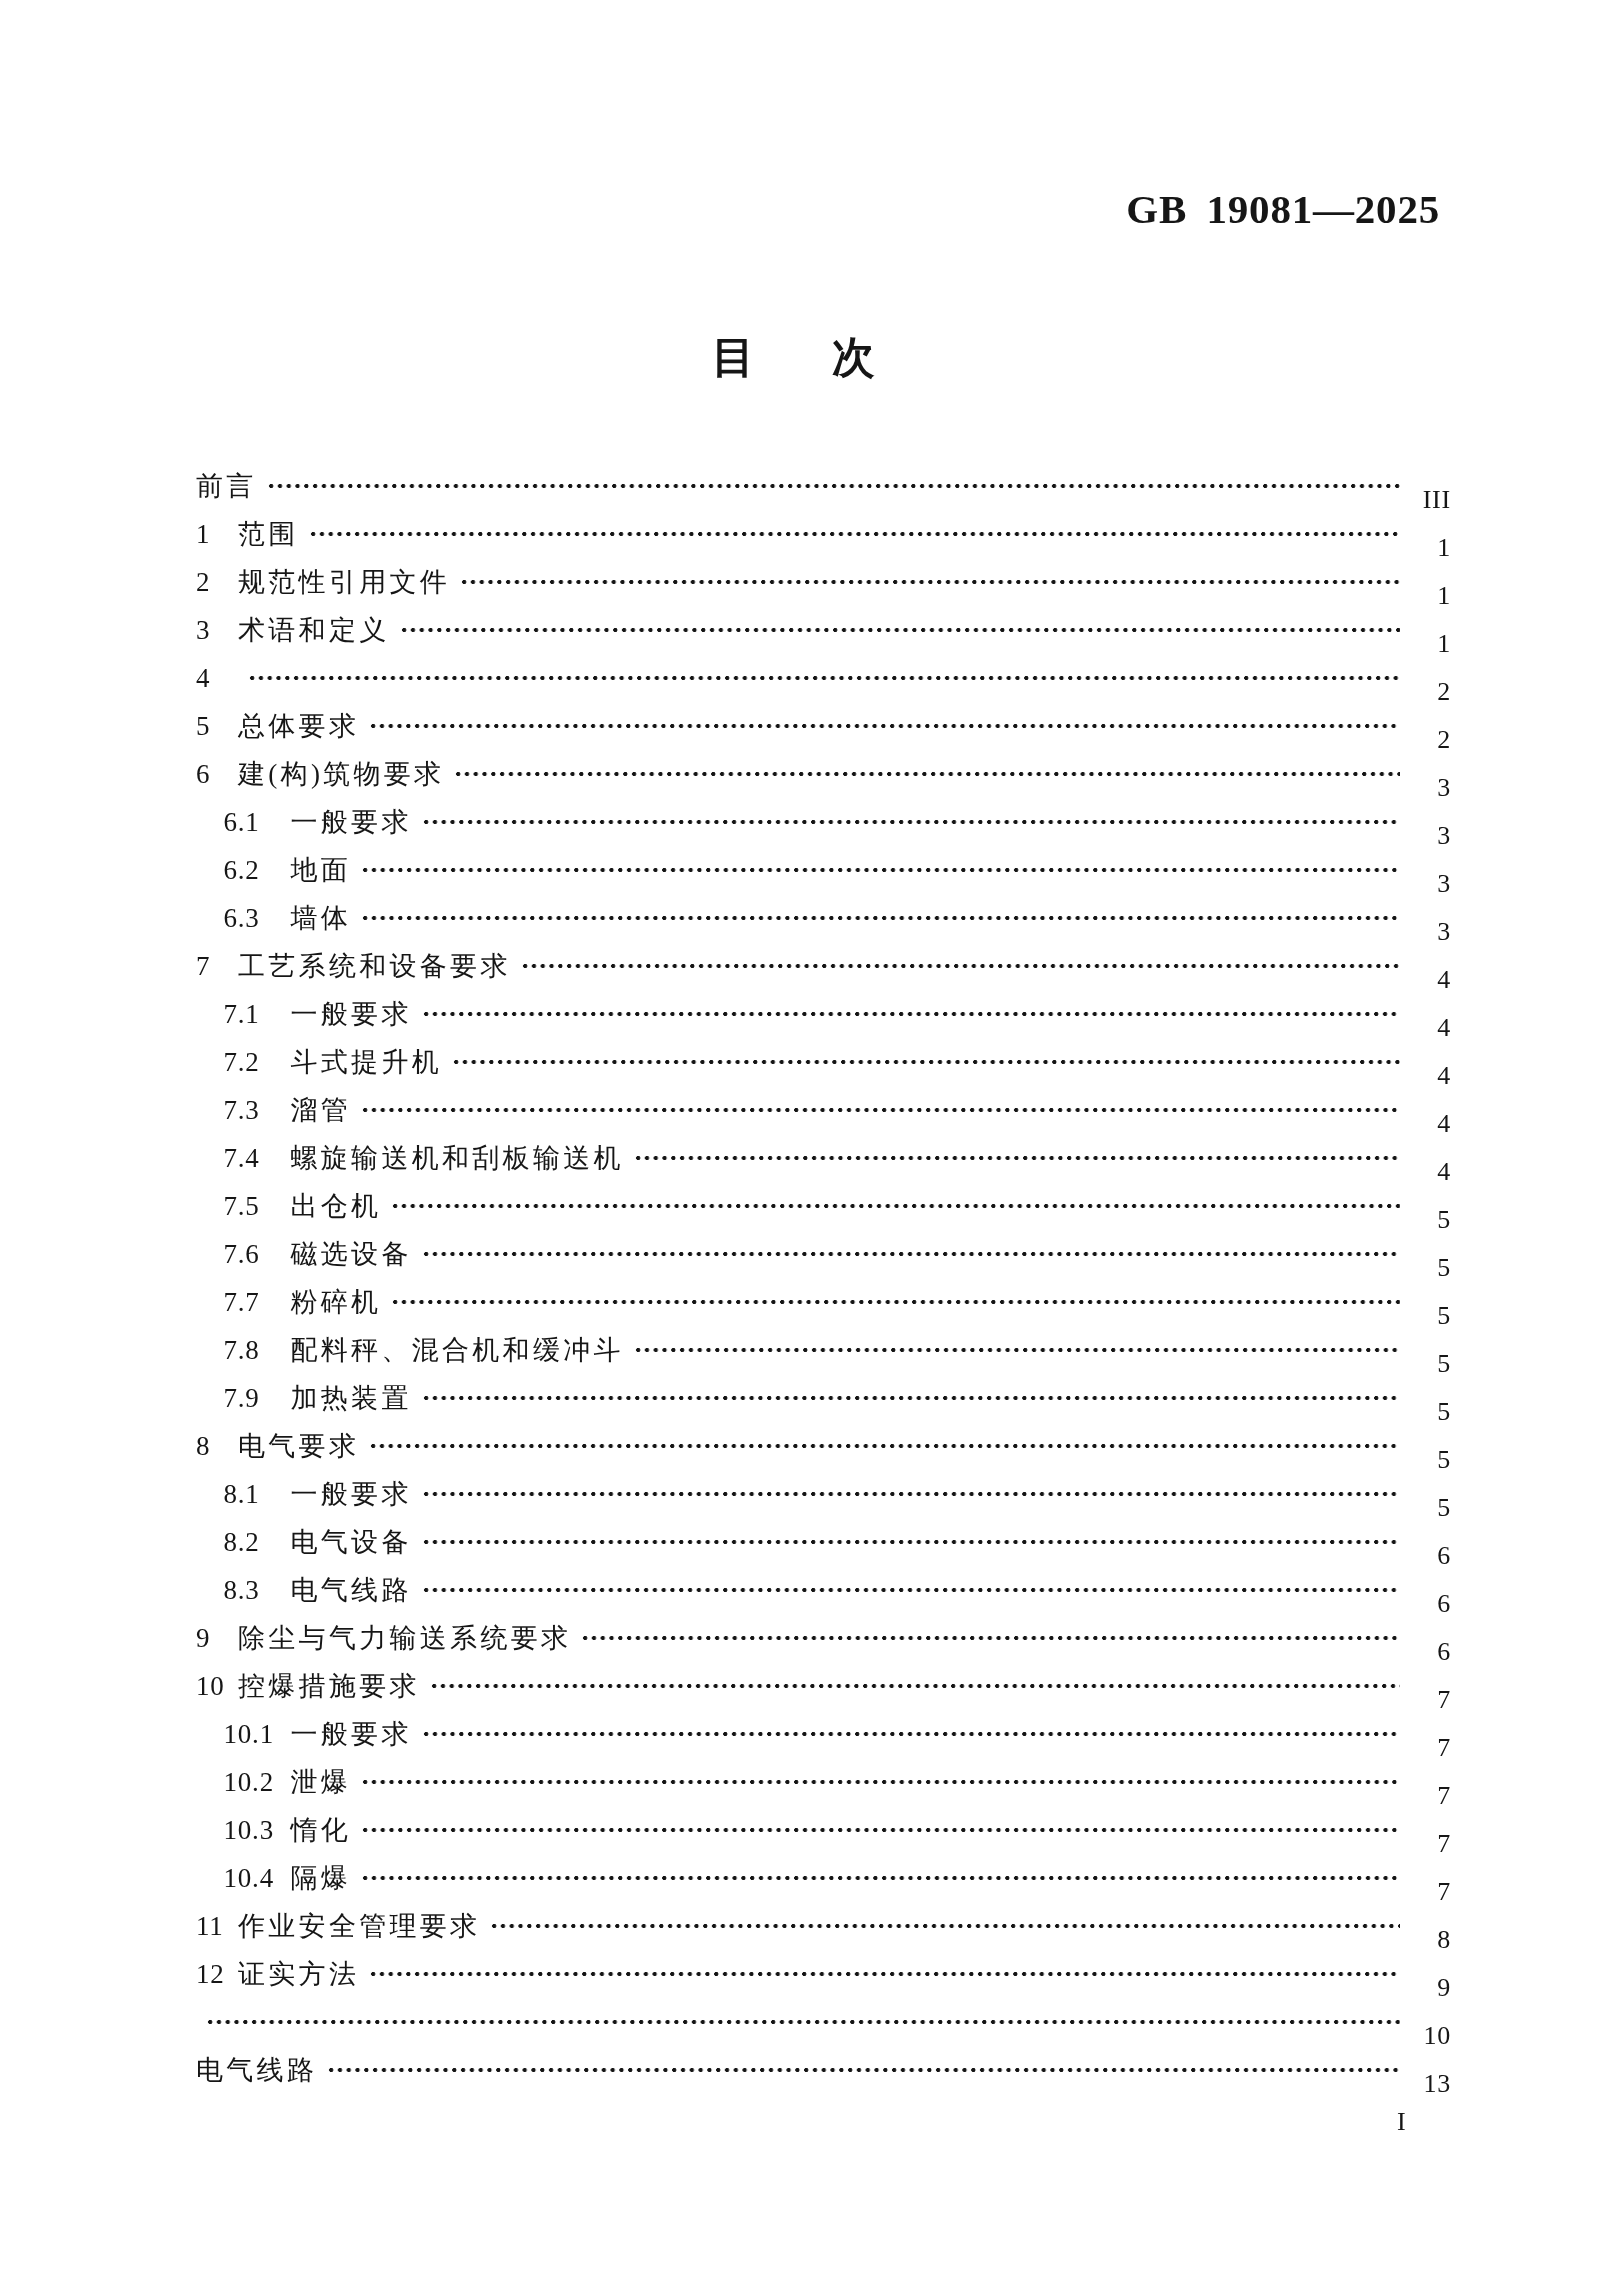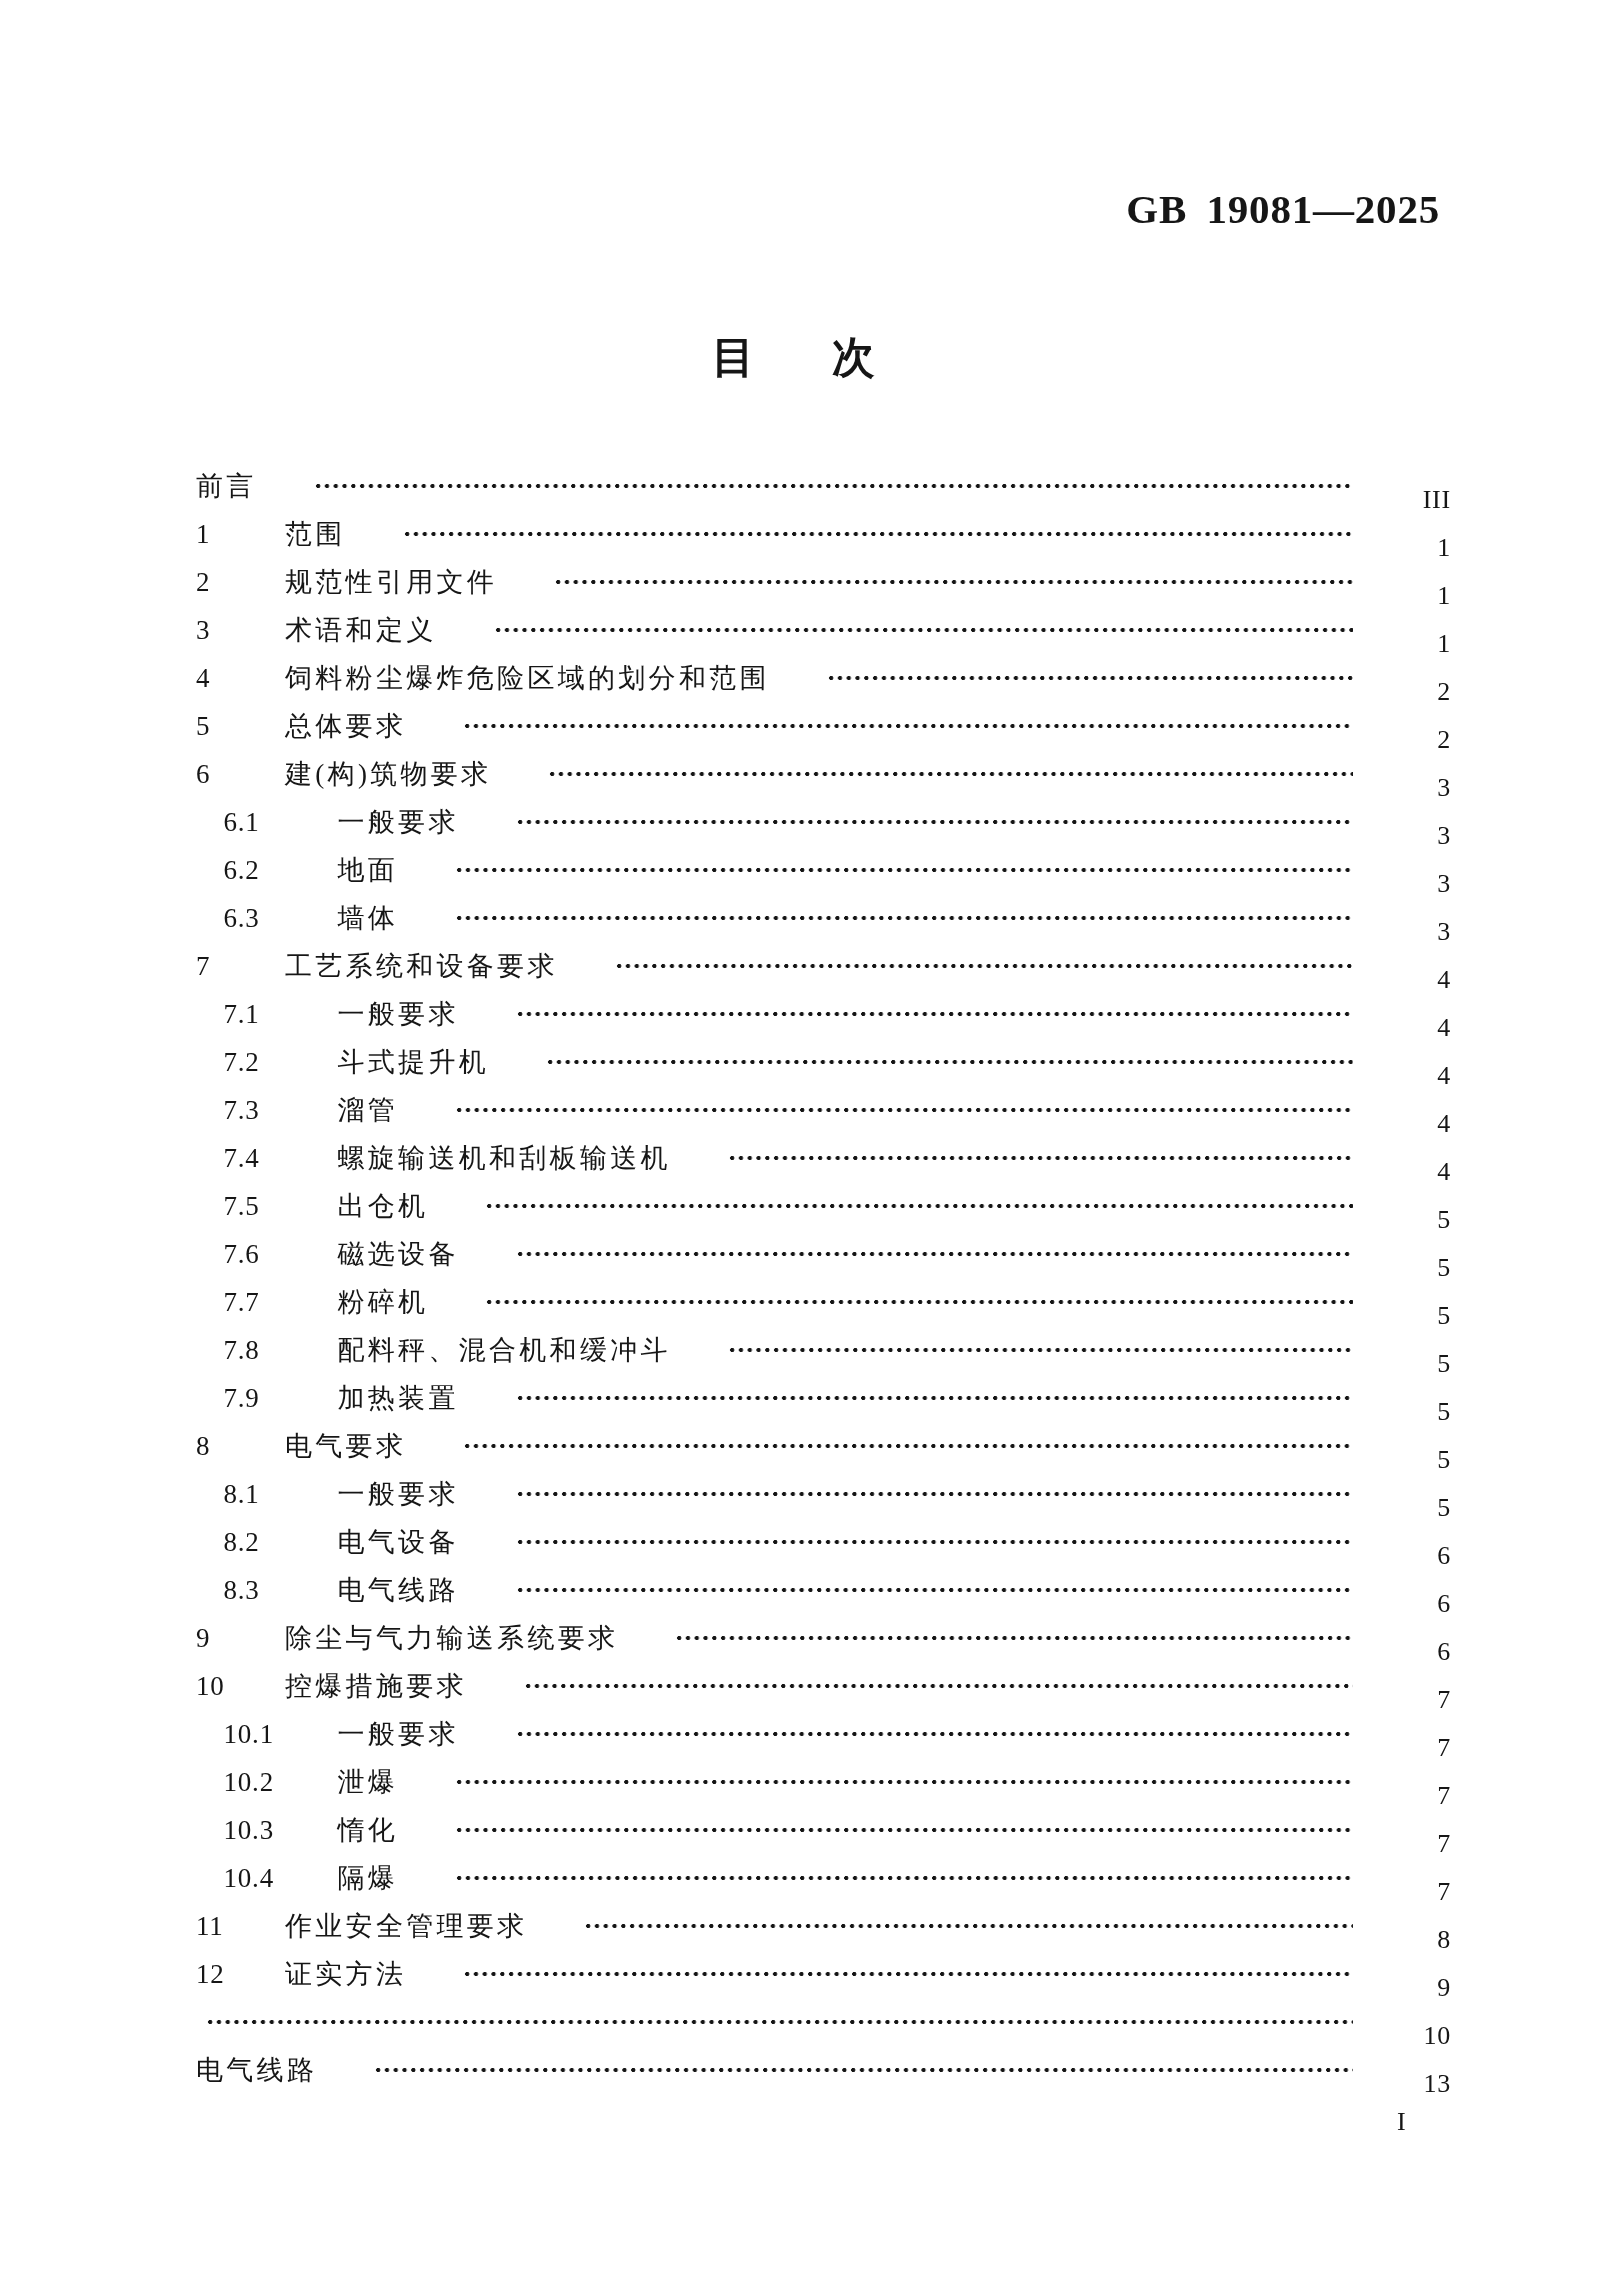--- a/index.html
+++ b/index.html
@@ -42,21 +42,20 @@
     top: 462px;
     left: 196px;
     right: 172px;
   }
   .toc-row {
     display: flex;
     align-items: center;
     height: 48px;
     font-size: 27px;
     white-space: nowrap;
-    gap: 47px;
   }
   .toc-row.level-1 {
     padding-left: 27.5px;
   }
   .toc-num {
     flex: none;
     min-width: 42px;
     letter-spacing: 0.8px;
   }
   .toc-row.level-1 .toc-num {
@@ -119,21 +118,20 @@
     <span class="toc-page">1</span>
   </div>
     <div class="toc-row level-0">
     <span class="toc-num">3</span>
     <span class="toc-label">术语和定义</span>
     <span class="toc-leader"></span>
     <span class="toc-page">1</span>
   </div>
     <div class="toc-row level-0">
     <span class="toc-num">4</span>
-    <span class="toc-label">饲料粉尘爆炸危险区域的划分和范围</span>
     <span class="toc-leader"></span>
     <span class="toc-page">2</span>
   </div>
     <div class="toc-row level-0">
     <span class="toc-num">5</span>
     <span class="toc-label">总体要求</span>
     <span class="toc-leader"></span>
     <span class="toc-page">2</span>
   </div>
     <div class="toc-row level-0">

